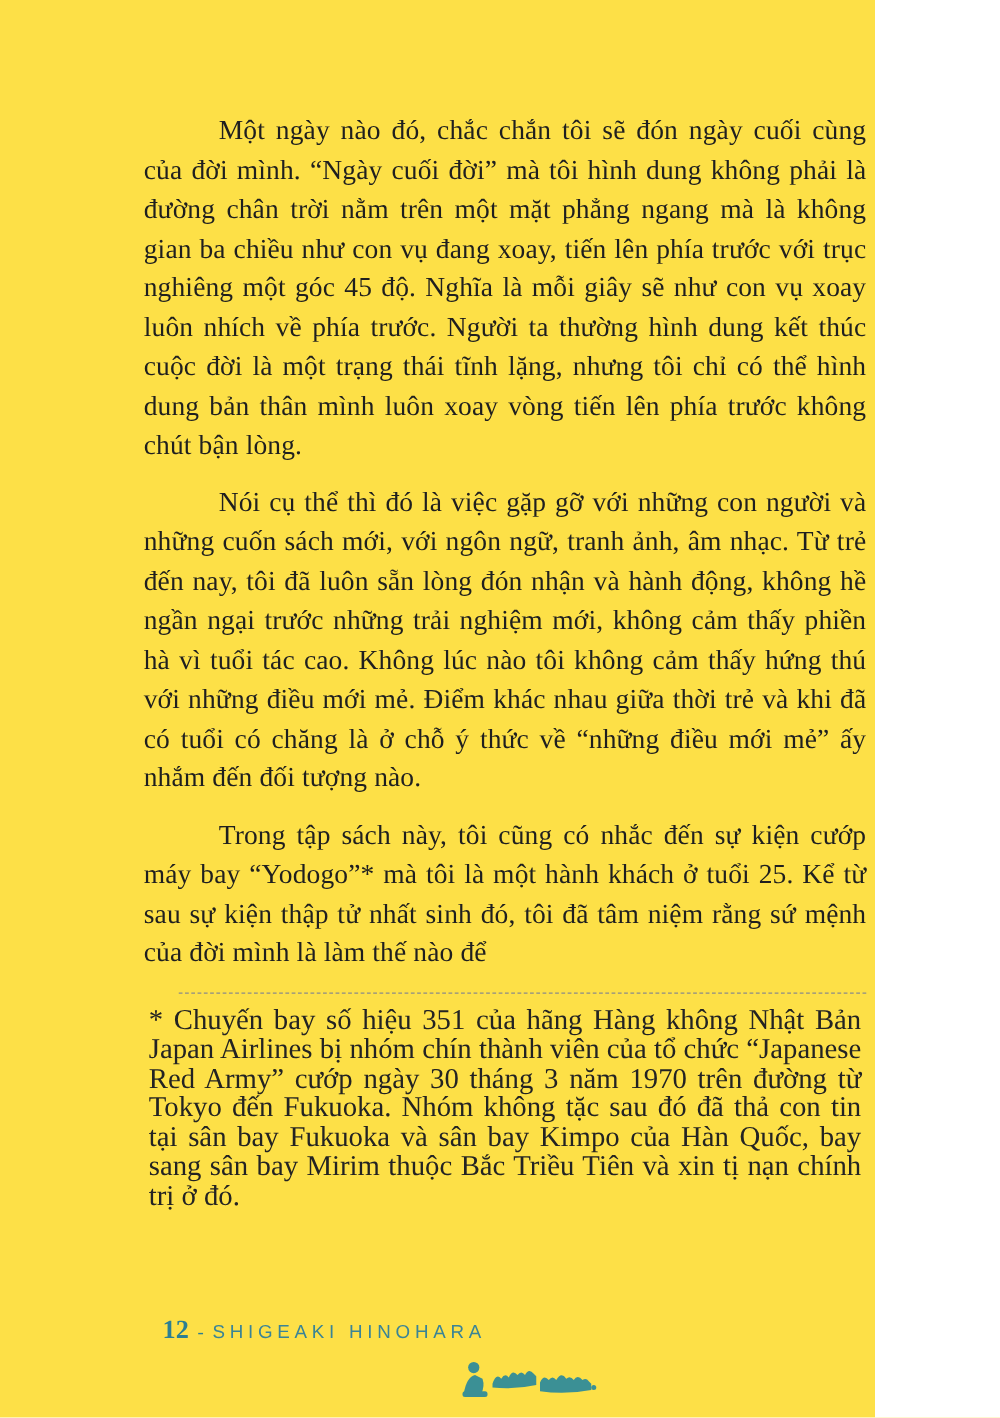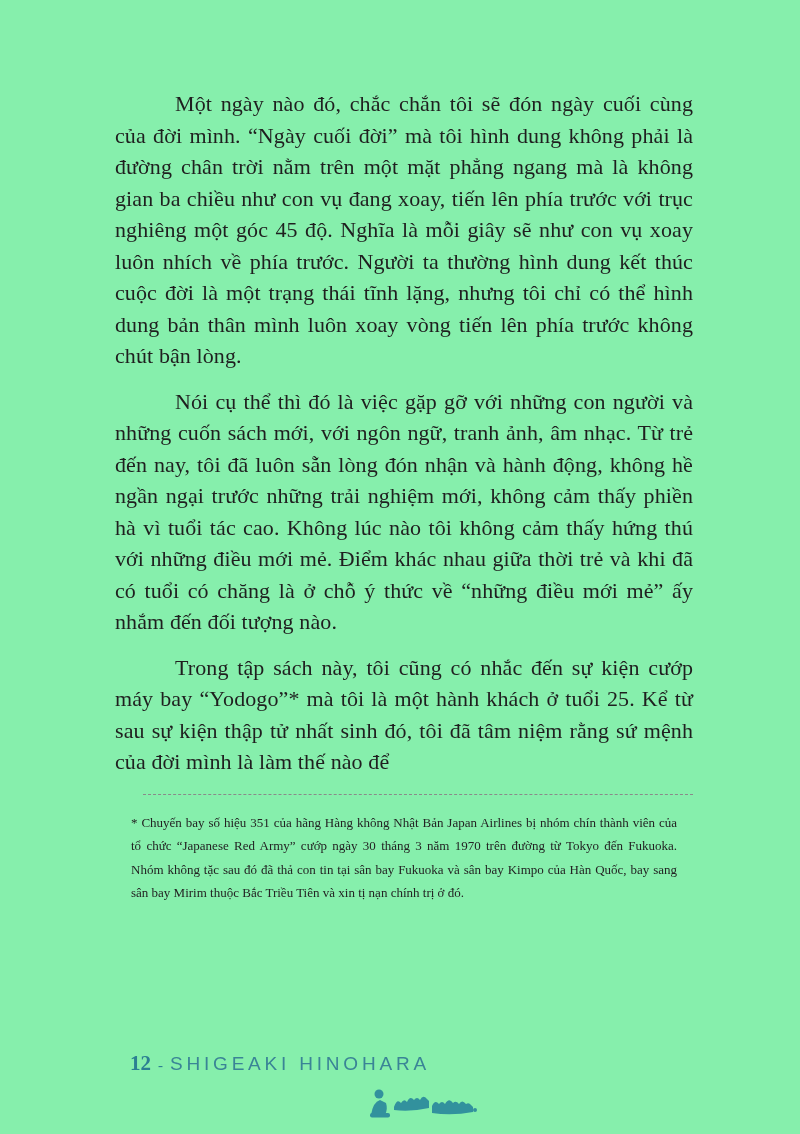--- a/index.html
+++ b/index.html
@@ -2,23 +2,23 @@
 <html><head>
 <meta charset="utf-8">
 <style>
   html, body {
     margin: 0;
     padding: 0;
     background: #ffffff;
   }
   .page {
     position: relative;
-    width: 800px;
+    width: 700px;
     height: 1134px;
-    background: #86efac;
+    background: #fde047;
     overflow: hidden;
     font-family: "Liberation Serif", serif;
   }
   .text-block {
     position: absolute;
     left: 115px;
     top: 88px;
     width: 578px;
     color: #1f1f1f;
   }
@@ -29,22 +29,22 @@
     text-align: justify;
     text-indent: 60px;
     letter-spacing: 0.1px;
   }
   .footnote-sep {
     height: 0;
     border-top: 1px dashed #8a8a8a;
     margin: 16px 0 9px 28px;
   }
   .footnote {
-    margin: 16px;
-    font-size: 13px;
+    margin: 4px;
+    font-size: 23px;
     line-height: 23.5px;
     text-align: justify;
     color: #232323;
   }
   .page-footer {
     position: absolute;
     left: 130px;
     top: 1051px;
     display: flex;
     align-items: baseline;
@@ -57,21 +57,21 @@
     font-size: 21px;
     font-weight: bold;
     color: #2c7f92;
   }
   .footer-dash {
     font-size: 15px;
     color: #2c7f92;
   }
   .footer-author {
     font-family: "Liberation Sans", sans-serif;
-    font-size: 19px;
+    font-size: 15px;
     letter-spacing: 3.8px;
     color: #3a8496;
   }
   .watermark {
     position: absolute;
     left: 368px;
     top: 1085px;
     width: 112px;
     height: 38px;
     opacity: 0.92;

